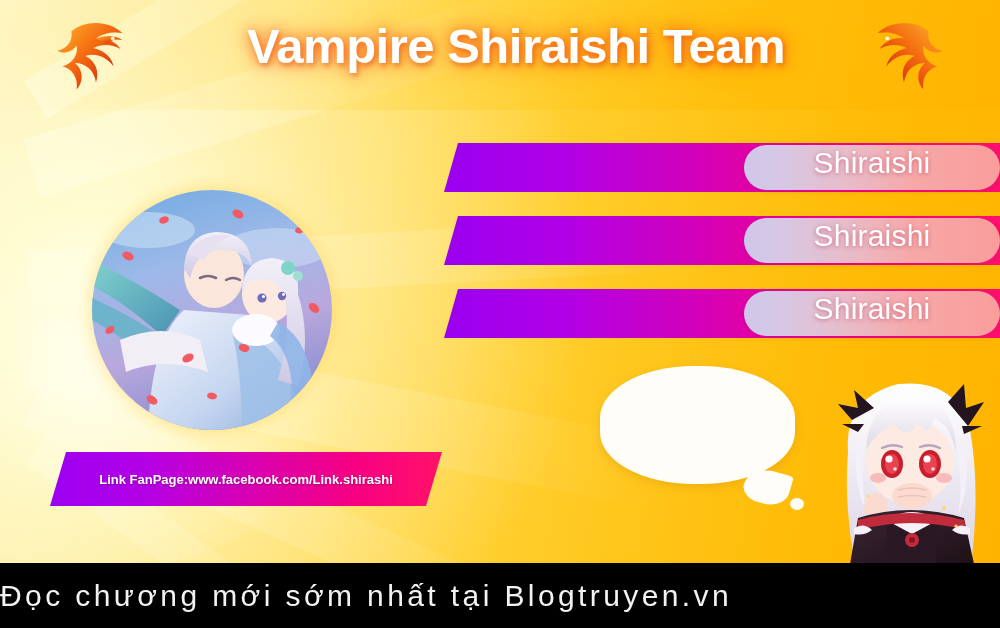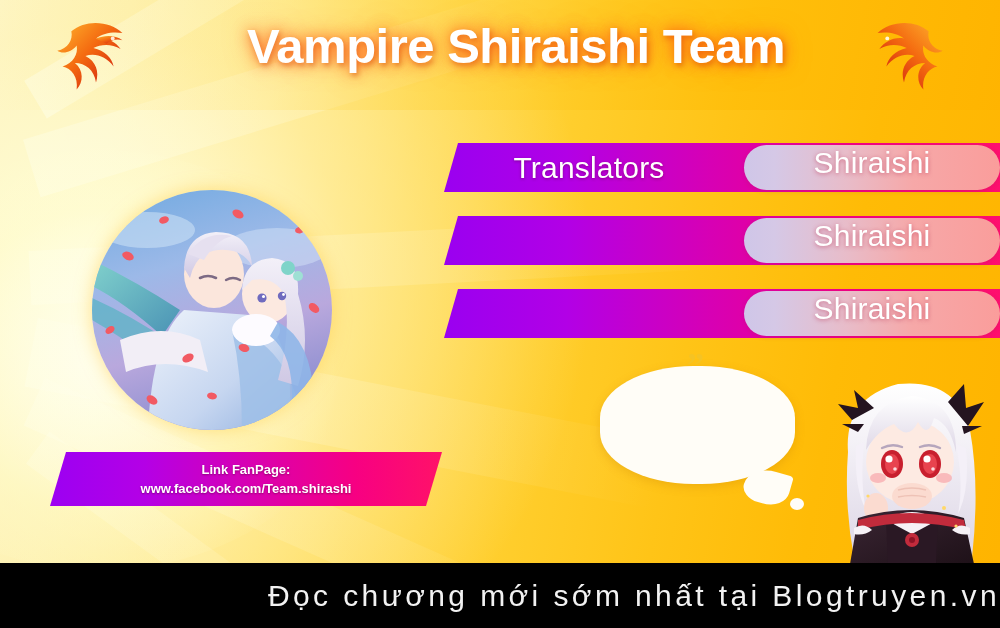--- a/index.html
+++ b/index.html
@@ -94,21 +94,21 @@
     color:#fff;font-size:30px;letter-spacing:.2px;
     text-shadow:0 1px 4px rgba(190,60,90,.65);
     font-family:"Liberation Sans",sans-serif;
   }
 
   
   .fanpage{
     position:absolute;left:50px;top:452px;width:392px;height:54px;
     background:linear-gradient(90deg,#9c00f2 0%,#b400e6 24%,#d900b0 52%,#f70082 78%,#ff1268 100%);
     clip-path:polygon(16px 0, 100% 0, calc(100% - 16px) 100%, 0 100%);
-    display:flex;flex-direction:column;align-items:center;justify-content:center;
+    display:flex;align-items:center;justify-content:center;
     box-shadow:0 2px 6px rgba(140,0,90,.3);
   }
   .fanpage div{
     color:#fff;font-weight:bold;font-size:13px;line-height:19px;
     text-shadow:0 1px 2px rgba(90,0,60,.55);
     font-family:"Liberation Sans",sans-serif;
   }
 
   
   .bubble{
@@ -135,21 +135,21 @@
     color:#f5c324;font-size:34px;font-weight:bold;line-height:20px;
     font-family:"Liberation Serif",serif;
   }
 
   
   .mascot{position:absolute;right:0px;top:368px;width:176px;height:196px;overflow:hidden;}
 
   
   .bottom{
     position:absolute;left:0;top:563px;width:1000px;height:65px;background:#000;
-    display:flex;align-items:center;justify-content:flex-end;
+    display:flex;align-items:center;justify-content:flex-start;
   }
   .bottom span{
     color:#f2f2f2;font-size:30px;letter-spacing:3.4px;
     font-family:"Liberation Sans",sans-serif;
   }
 </style>
 </head>
 <body>
 
 <div class="page">
@@ -257,42 +257,41 @@
         <ellipse cx="120" cy="206" rx="5" ry="3.4" transform="rotate(10 120 206)"></ellipse>
         <ellipse cx="18" cy="140" rx="5" ry="3.4" transform="rotate(-34 18 140)"></ellipse>
       </g>
     </svg>
   </div>
 
   <div class="rows">
 
     <div class="credit-row">
       <div class="row-bar"></div>
-      <div class="row-role">Translators</div>
       <div class="row-pill"></div>
       <div class="row-name">Shiraishi</div>
     </div>
 
     <div class="credit-row">
       <div class="row-bar"></div>
       <div class="row-pill"></div>
       <div class="row-name">Shiraishi</div>
     </div>
 
     <div class="credit-row">
       <div class="row-bar"></div>
       <div class="row-pill"></div>
       <div class="row-name">Shiraishi</div>
     </div>
 
   </div>
 
   <div class="fanpage">
     <div>Link FanPage:</div>
-    <div>www.facebook.com/Team.shirashi</div>
+    <div>www.facebook.com/Link.shirashi</div>
   </div>
 
   <div class="bubble"></div>
   <div class="bubble-tail"></div>
   <div class="bubble-dot"></div>
   <div class="quotes">”</div>
 
   <div class="mascot">
     <svg width="176" height="196" viewBox="0 0 176 196">
       <defs>

